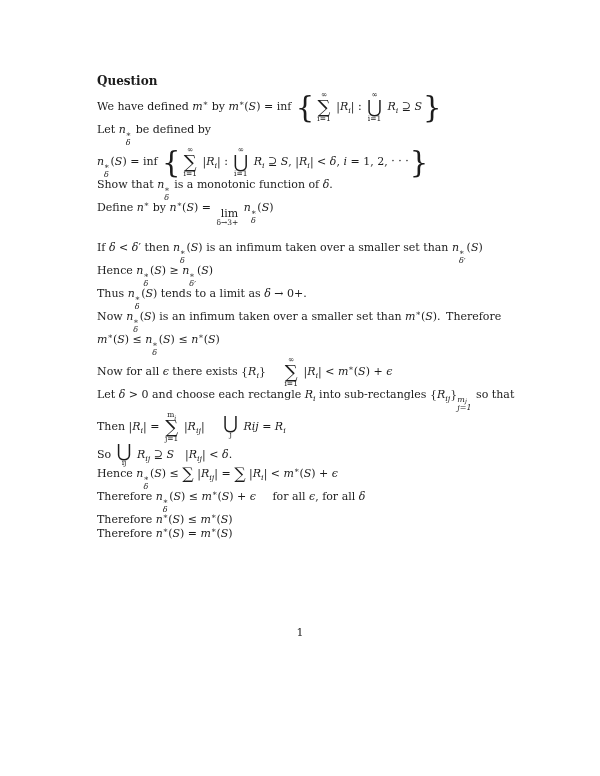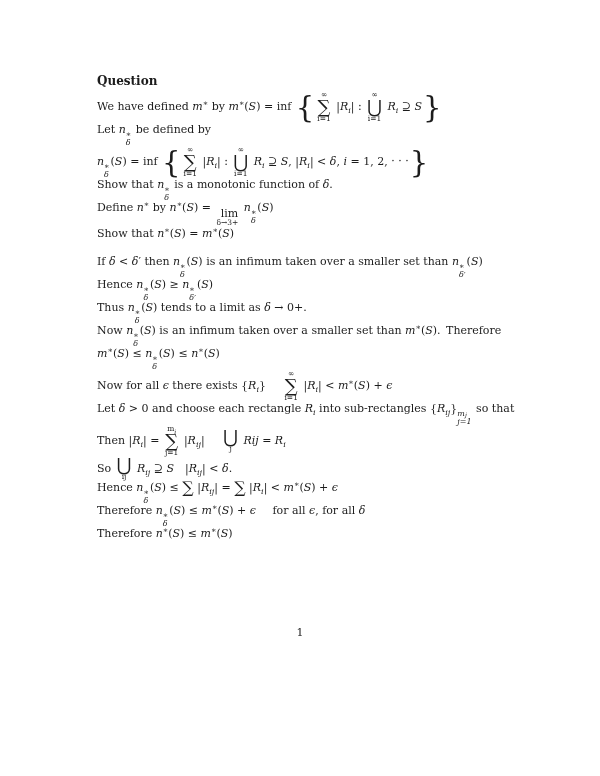--- a/index.html
+++ b/index.html
@@ -121,21 +121,20 @@
               <span class="ssup">∗</span>
               <span class="ssub">δ</span>
             </span> is a monotonic function of <i>δ</i>.</div>
           <div class="line">Define <i>n</i><sup>∗</sup> by <i>n</i><sup>∗</sup>(<i>S</i>) = <span class="limop">
               <span class="opn">lim</span>
               <span class="lim">δ→3+</span>
             </span> <i>n</i><span class="ss">
               <span class="ssup">∗</span>
               <span class="ssub">δ</span>
             </span>(<i>S</i>)</div>
-          <div class="line">Show that <i>n</i><sup>∗</sup>(<i>S</i>) = <i>m</i><sup>∗</sup>(<i>S</i>)</div>
         </div>
     </div>
 
     <div class="answer-block">
       <div id="a-lines">
           <div class="line">If <i>δ</i> &lt; <i>δ</i>′ then <i>n</i><span class="ss">
               <span class="ssup">∗</span>
               <span class="ssub">δ</span>
             </span>(<i>S</i>) is an infimum taken over a smaller set than <i>n</i><span class="ss">
               <span class="ssup">∗</span>
@@ -185,19 +184,20 @@
             </span> <i>R</i><sub>ij</sub> ⊇ <i>S</i> |<i>R</i><sub>ij</sub>| &lt; <i>δ</i>.</div>
           <div class="line">Hence <i>n</i><span class="ss">
               <span class="ssup">∗</span>
               <span class="ssub">δ</span>
             </span>(<i>S</i>) ≤ <span class="opbig">∑</span> |<i>R</i><sub>ij</sub>| = <span class="opbig">∑</span> |<i>R</i><sub>i</sub>| &lt; <i>m</i><sup>∗</sup>(<i>S</i>) + <i>ϵ</i></div>
           <div class="line">Therefore <i>n</i><span class="ss">
               <span class="ssup">∗</span>
               <span class="ssub">δ</span>
             </span>(<i>S</i>) ≤ <i>m</i><sup>∗</sup>(<i>S</i>) + <i>ϵ</i>  for all <i>ϵ</i>, for all <i>δ</i></div>
           <div class="line">Therefore <i>n</i><sup>∗</sup>(<i>S</i>) ≤ <i>m</i><sup>∗</sup>(<i>S</i>)</div>
+          <div class="line">Therefore <i>n</i><sup>∗</sup>(<i>S</i>) = <i>m</i><sup>∗</sup>(<i>S</i>)</div>
         </div>
     </div>
 
   </div>
 
   <div class="footer">1</div>
 </div>
 
 </body></html>

